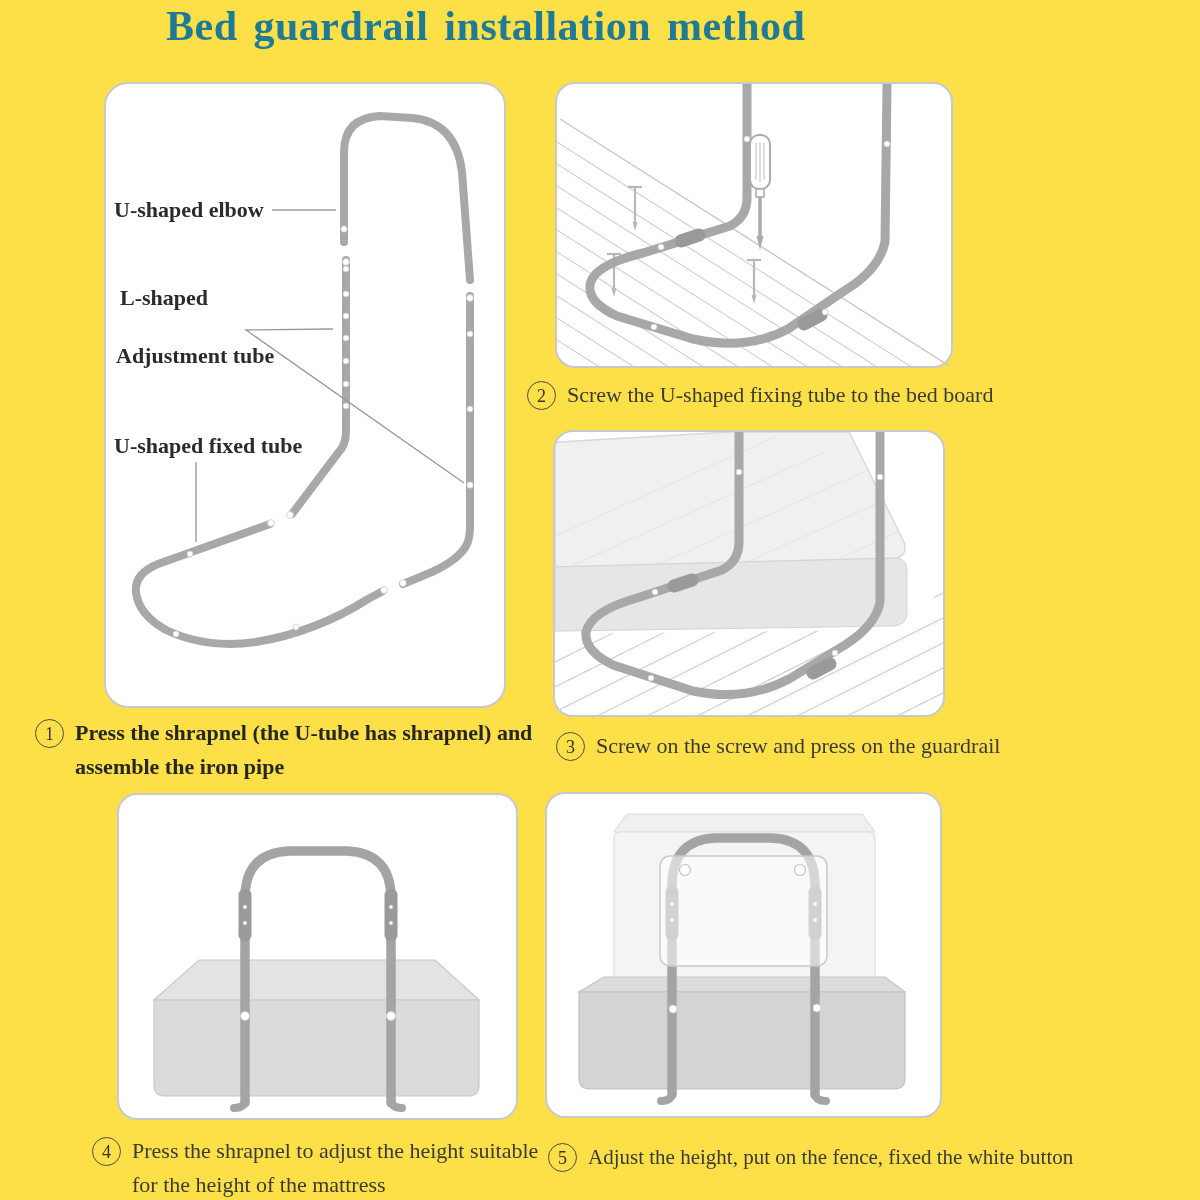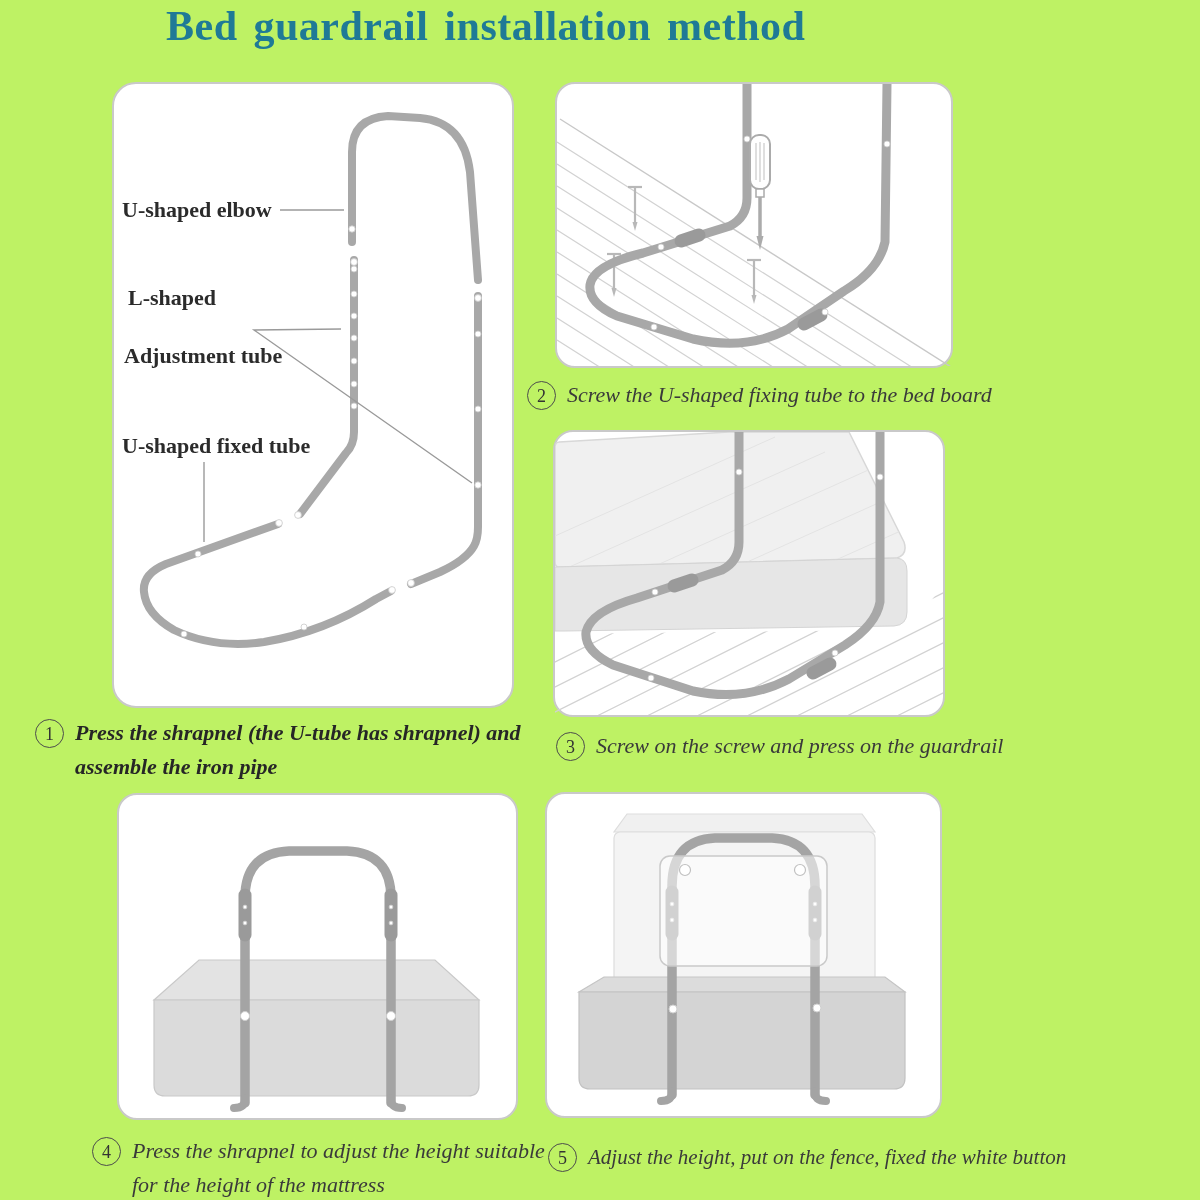--- a/index.html
+++ b/index.html
@@ -1,16 +1,16 @@
 <!DOCTYPE html>
 <html><head>
 <meta charset="utf-8">
 <style>
   html,body{margin:0;padding:0;background:#fff;}
-  .page{position:relative;width:1200px;height:1200px;background:#bef264;overflow:hidden;
+  .page{position:relative;width:1200px;height:1200px;background:#fde047;overflow:hidden;
         font-family:"Liberation Serif",serif;}
   .title{position:absolute;left:166px;top:2px;font-size:42px;font-weight:bold;
          color:#1f7a96;word-spacing:5px;letter-spacing:0.5px;margin:0;}
   .panel{position:absolute;border:2px solid #c9c9c9;border-radius:24px;background:#fff;box-sizing:border-box;}
   .panel svg{display:block;width:100%;height:100%;}
   .tube{fill:none;stroke:#a8a8a8;stroke-width:8;stroke-linecap:round;stroke-linejoin:round;}
   .tube9{fill:none;stroke:#a8a8a8;stroke-width:9;stroke-linecap:round;stroke-linejoin:round;}
   .rail{fill:none;stroke:#a4a4a4;stroke-width:9.5;stroke-linecap:round;stroke-linejoin:round;}
   .sleeve{stroke:#9a9a9a;stroke-width:13;stroke-linecap:round;}
   .lead{stroke:#9a9a9a;stroke-width:1.4;fill:none;}
@@ -18,30 +18,30 @@
   .slat{stroke:#d2d2d2;stroke-width:1.2;fill:none;}
   .tex{stroke:#e3e3e3;stroke-width:1;fill:none;}
   .plabel{font-family:"Liberation Serif",serif;font-weight:bold;font-size:22px;fill:#2b2b2b;}
   .caption{position:absolute;display:flex;align-items:flex-start;color:#3a3a3a;
            font-size:22px;line-height:34px;}
   .caption.nowrap{white-space:nowrap;}
   .caption.bold{font-weight:bold;color:#262626;}
   .circ{display:inline-flex;align-items:center;justify-content:center;flex:0 0 auto;
         width:27px;height:27px;border:1.6px solid #4c4c4c;border-radius:50%;
         font-size:18px;font-weight:normal;color:#333;margin-right:11px;margin-top:3px;}
-  .ctext{display:block;font-style:italic;}
+  .ctext{display:block;}
 </style>
 </head>
 <body>
 
 <div class="page">
 
   <h1 class="title">Bed guardrail installation method</h1>
 
-  <section class="panel" style="left:112px;top:82px;width:402px;height:626px;">
+  <section class="panel" style="left:104px;top:82px;width:402px;height:626px;">
     <svg viewBox="0 0 398 622">
       <g>
 
         <path class="tube" d="M 238 158 L 238 68 Q 238 34 274 32 L 306 34 Q 350 38 356 88 L 364 196"></path>
 
         <path class="tube" d="M 240 176 L 240 348 Q 240 361 232 369 L 186 430"></path>
 
         <path class="tube" d="M 364 212 L 364 443 Q 364 455 360 462 Q 352 476 326 488 L 297 500"></path>
 
         <path class="tube" d="M 164 440 L 52 480 Q 28 490 30 508 Q 32 530 60 546 Q 100 565 150 558 Q 210 548 262 515 L 277 507"></path>

